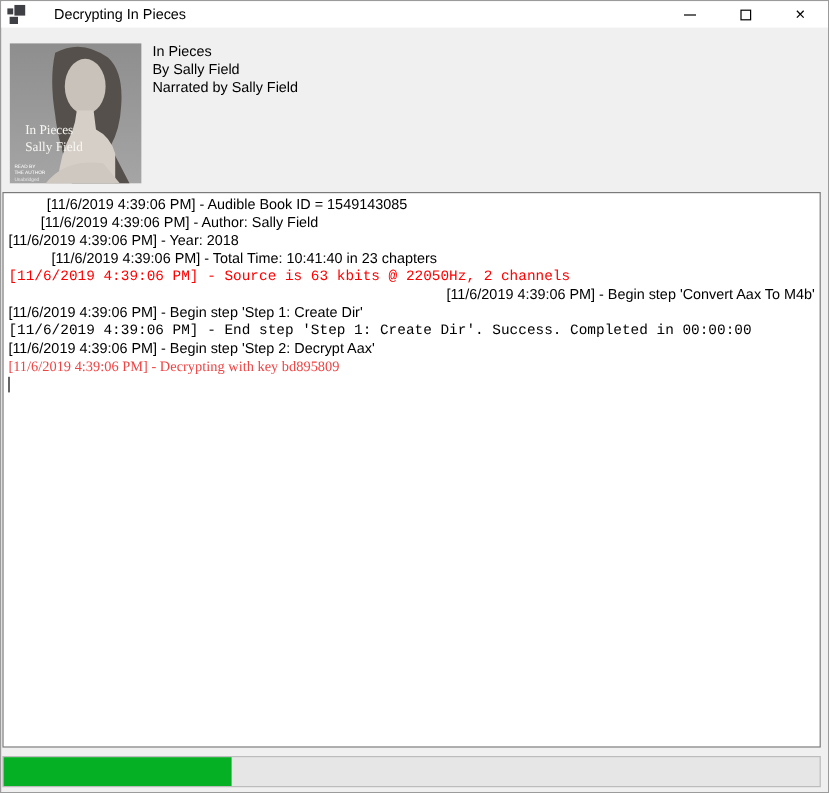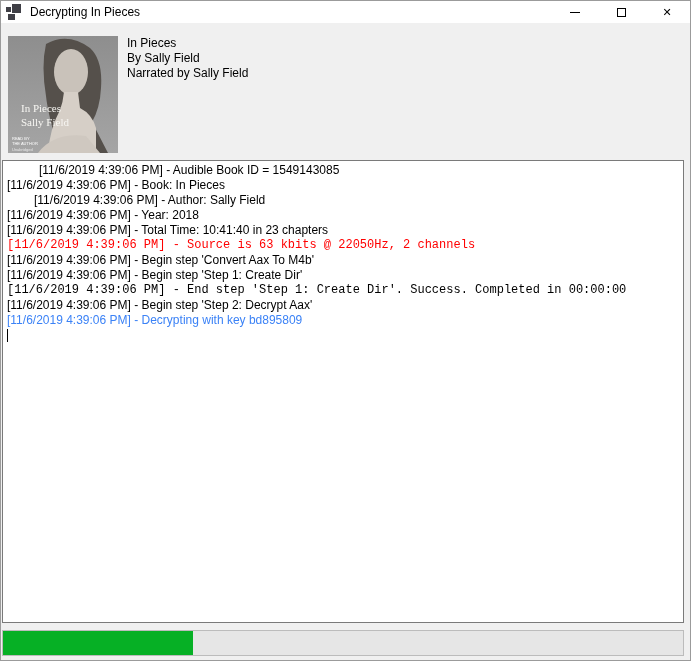--- a/index.html
+++ b/index.html
@@ -9,21 +9,21 @@
     font-family:"Liberation Sans",sans-serif;overflow:hidden;
     box-shadow:inset 0 0 0 1px #9b9b9b;
   }
   
   .titlebar{
     position:absolute;left:1px;top:1px;right:1px;height:22px;background:#ffffff;
     display:flex;align-items:center;
   }
   .app-icon{width:16px;height:16px;margin-left:5px;flex:0 0 auto;}
   .title-text{
-    margin-left:8px;font-size:12px;color:#000;white-space:nowrap;
+    margin-left:23px;font-size:12px;color:#000;white-space:nowrap;
     flex:1 1 auto;overflow:hidden;
   }
   .caption-buttons{display:flex;height:100%;flex:0 0 auto;}
   .cap-btn{width:46px;height:100%;display:flex;align-items:center;justify-content:center;}
   .min-glyph{width:10px;height:0;border-bottom:1px solid #000;}
   .max-glyph{width:9px;height:9px;border:1px solid #000;}
   .close-glyph{font-family:"DejaVu Sans",sans-serif;font-size:11px;color:#000;line-height:1;}
   
   .cover{position:absolute;left:8px;top:36px;width:110px;height:117px;}
   .book-info{position:absolute;left:127px;top:36px;font-size:12px;line-height:15px;color:#000;}
@@ -92,30 +92,29 @@
 
   <div class="book-info">
     <div>In Pieces</div>
     <div>By Sally Field</div>
     <div>Narrated by Sally Field</div>
   </div>
 
   <div class="logbox">
     <div>
         <div class="log-line" style="color: rgb(0, 0, 0); padding-left: 32px;">[11/6/2019 4:39:06 PM] - Audible Book ID = 1549143085</div>
-        <div class="log-line" style="color: rgb(0, 0, 0);">[11/6/2019 4:39:06 PM] - Book: In Pieces</div>
         <div class="log-line" style="color: rgb(0, 0, 0); padding-left: 27px;">[11/6/2019 4:39:06 PM] - Author: Sally Field</div>
         <div class="log-line" style="color: rgb(0, 0, 0);">[11/6/2019 4:39:06 PM] - Year: 2018</div>
-        <div class="log-line" style="color: rgb(0, 0, 0);">[11/6/2019 4:39:06 PM] - Total Time: 10:41:40 in 23 chapters</div>
+        <div class="log-line" style="color: rgb(0, 0, 0); margin-left: 36px;">[11/6/2019 4:39:06 PM] - Total Time: 10:41:40 in 23 chapters</div>
         <div class="log-line" style="color: rgb(255, 0, 0); font-family: Liberation Mono, monospace;">[11/6/2019 4:39:06 PM] - Source is 63 kbits @ 22050Hz, 2 channels</div>
-        <div class="log-line" style="color: rgb(0, 0, 0);">[11/6/2019 4:39:06 PM] - Begin step 'Convert Aax To M4b'</div>
+        <div class="log-line" style="color: rgb(0, 0, 0); text-align: right;">[11/6/2019 4:39:06 PM] - Begin step 'Convert Aax To M4b'</div>
         <div class="log-line" style="color: rgb(0, 0, 0);">[11/6/2019 4:39:06 PM] - Begin step 'Step 1: Create Dir'</div>
         <div class="log-line" style="color: rgb(0, 0, 0); font-family: Liberation Mono, monospace;">[11/6/2019 4:39:06 PM] - End step 'Step 1: Create Dir'. Success. Completed in 00:00:00</div>
         <div class="log-line" style="color: rgb(0, 0, 0);">[11/6/2019 4:39:06 PM] - Begin step 'Step 2: Decrypt Aax'</div>
-        <div class="log-line" style="color: #3b82f6;">[11/6/2019 4:39:06 PM] - Decrypting with key bd895809</div>
+        <div class="log-line" style="color: #ef4444; font-family: Liberation Serif, serif;">[11/6/2019 4:39:06 PM] - Decrypting with key bd895809</div>
       </div>
     <div class="caret"></div>
   </div>
 
   <div class="progress" style="background: rgb(230, 230, 230);">
     <div class="progress-fill" style="width: 28%; background: rgb(6, 176, 37);"></div>
   </div>
 
 </div>
 

